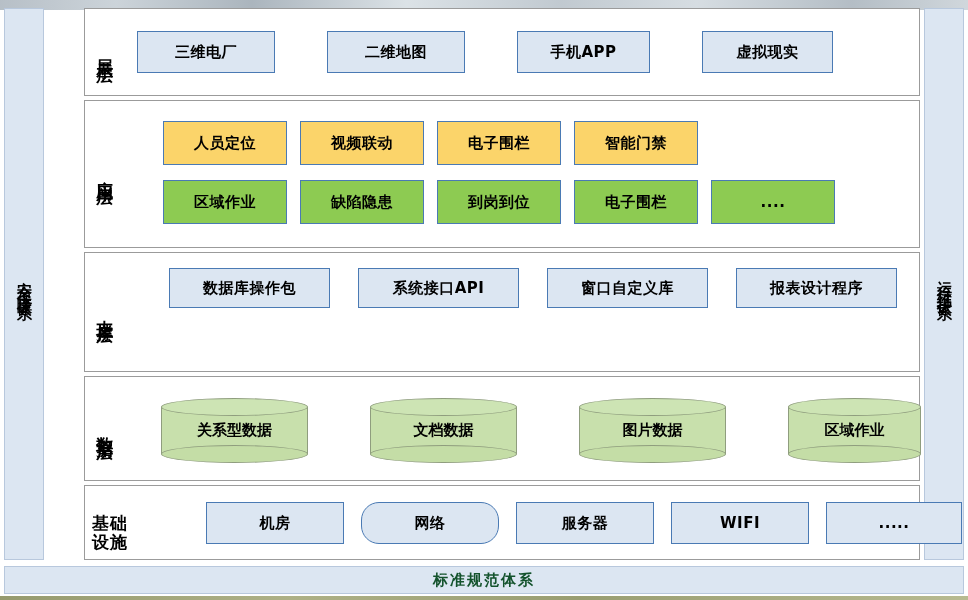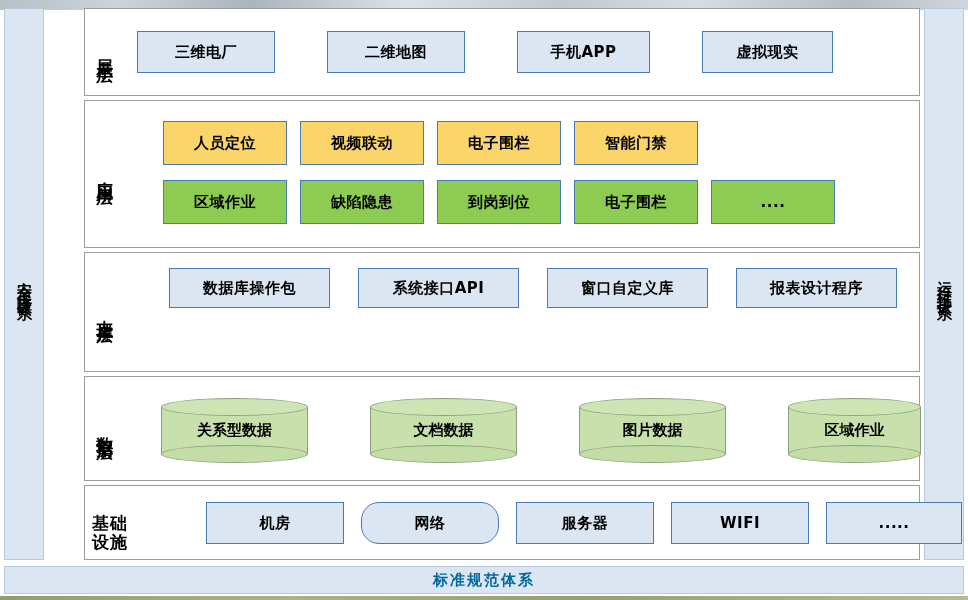--- a/index.html
+++ b/index.html
@@ -93,21 +93,21 @@
     position:absolute;left:0;right:0;top:0;bottom:0;
     display:flex;align-items:center;justify-content:center;
     font-size:15px;font-weight:bold;color:#000;white-space:nowrap;
   }
 
   
   .bottom-bar{
     position:absolute;left:4px;top:566px;width:960px;height:28px;
     background:#dce6f2;border:1px solid #b8c8dd;box-sizing:border-box;
     display:flex;align-items:center;justify-content:center;
-    font-size:15px;font-weight:bold;color:#0369a1;letter-spacing:2px;
+    font-size:15px;font-weight:bold;color:#14532d;letter-spacing:2px;
   }
 
   
   .wm{position:absolute;pointer-events:none;opacity:.13;
       font-size:58px;color:#ffffff;font-weight:bold;
       text-shadow:0 0 2px #b9c6d2;}
 </style>
 </head>
 <body>
 

